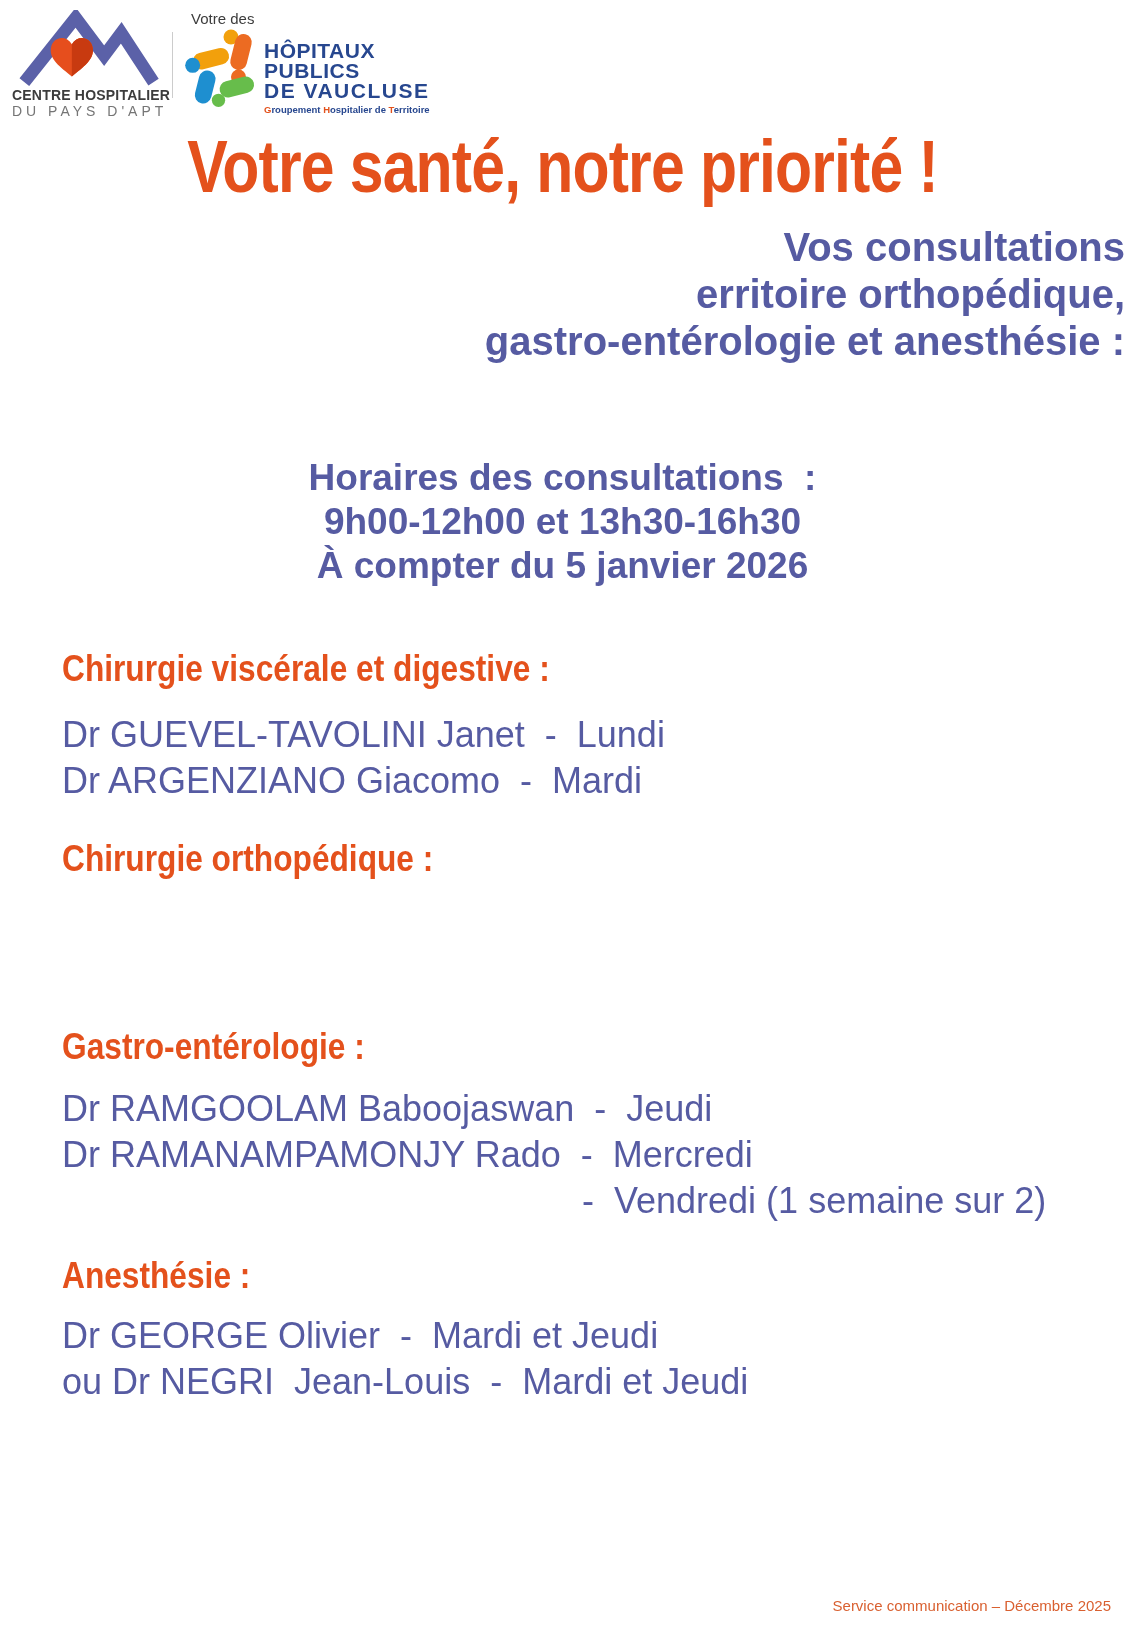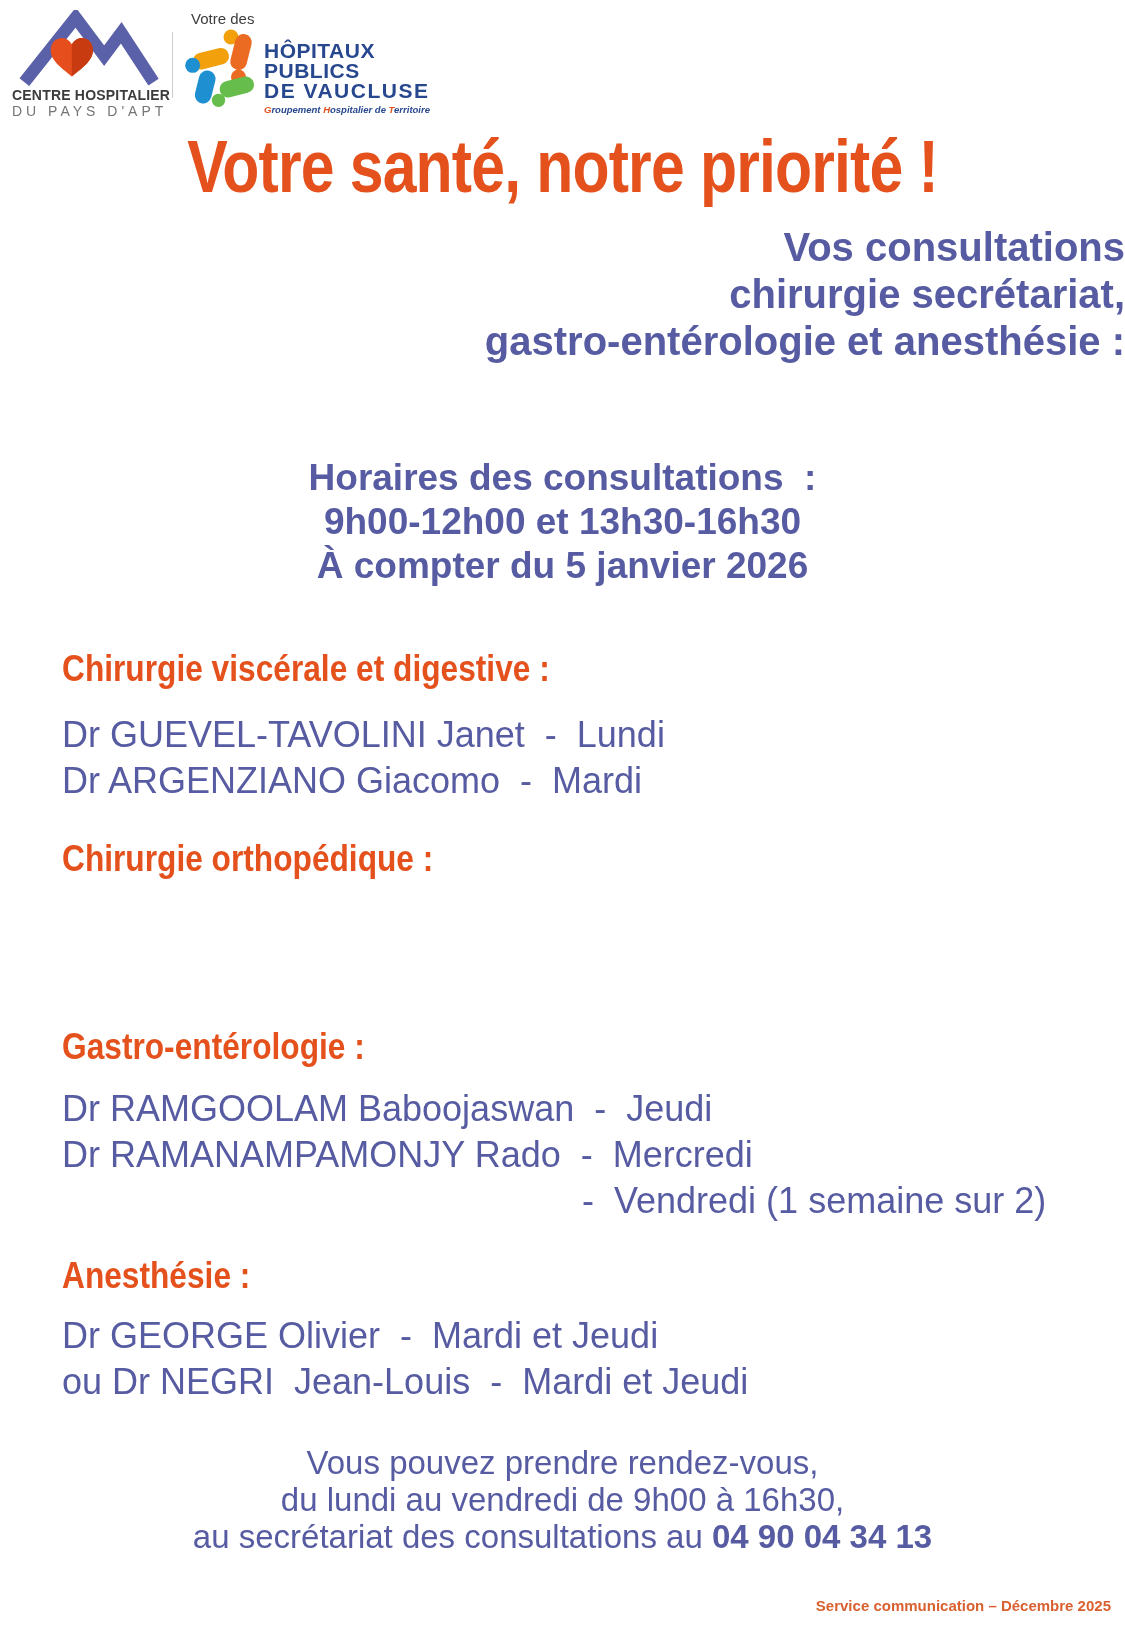--- a/index.html
+++ b/index.html
@@ -15,21 +15,21 @@
   .apt-logo svg { display:block; margin:0 auto; }
   .apt-name1 { font-size:14px; font-weight:bold; color:#3c3c3c; letter-spacing:.2px; white-space:nowrap; margin-top:1px; }
   .apt-name2 { font-size:14px; color:#757575; letter-spacing:4px; white-space:nowrap; }
   .logo-divider { width:1px; height:66px; background:#cccccc; margin:22px 8px 0 8px; }
   .hpv-logo { padding-top:0; }
   .membre { font-size:15px; color:#3c3c3c; margin:0 0 0 10px; }
   .hpv-row { display:flex; align-items:flex-start; }
   .hpv-text { margin-left:3px; margin-top:14px; color:#27478F; }
   .hpv-line { font-weight:bold; font-size:21px; line-height:20px; letter-spacing:.5px; white-space:nowrap; }
   .hpv-line.l3 { letter-spacing:1.5px; }
-  .hpv-tag { font-size:9.5px; font-weight:bold; color:#27478F; margin-top:3px; white-space:nowrap;font-style:italic; }
+  .hpv-tag { font-size:9.5px; font-weight:bold; color:#27478F; margin-top:3px; white-space:nowrap; }
   .cap-orange { color:#E2511B; }
 
   
   .title {
     position:absolute; top:124px; left:0; width:100%; text-align:center;
     color:#E4511C; font-weight:bold; font-size:74px; letter-spacing:-1px;
     transform:scaleX(.82);
   }
   .intro {
     position:absolute; top:224px; left:0; width:100%; text-align:right;
@@ -53,21 +53,21 @@
   .h-s4 { top:1255px; } .b-s4 { top:1313px; }
   .indent { padding-left:520px; }
 
   .rdv {
     position:absolute; top:1444px; left:0; width:100%; text-align:center;
     color:#565BA2; font-size:33px; line-height:37px;
   }
   .rdv b { font-weight:bold; }
   .footnote {
     position:absolute; top:1597px; right:14px;
-    color:#D96030; font-size:15px;font-weight:bold;
+    color:#D96030; font-size:15px;
   }
 </style>
 </head>
 <body>
 
 <div class="page">
 
   <div class="logos">
 
     <div class="apt-logo">
@@ -110,21 +110,21 @@
           <div class="hpv-tag"><span class="cap-orange">G</span><span>roupement </span><span class="cap-orange">H</span><span>ospitalier de </span><span class="cap-orange">T</span><span>erritoire</span></div>
         </div>
       </div>
     </div>
   </div>
 
   <div class="title pre">Votre santé, notre priorité !</div>
 
   <div class="intro">
     <div class="pre">Vos consultations</div>
-    <div class="pre">chirurgie secrétariat,</div>
+    <div class="pre">erritoire orthopédique,</div>
     <div class="pre">gastro-entérologie et anesthésie :</div>
   </div>
 
   <div class="horaires">
     <div class="pre">Horaires des consultations  :</div>
     <div class="pre">9h00-12h00 et 13h30-16h30</div>
     <div class="pre">À compter du 5 janvier 2026</div>
   </div>
 
   <div class="section-heading h-s1 pre">Chirurgie viscérale et digestive :</div>
@@ -141,21 +141,16 @@
     <div class="pre">Dr RAMANAMPAMONJY Rado  -  Mercredi</div>
     <div class="pre indent">-  Vendredi (1 semaine sur 2)</div>
   </div>
 
   <div class="section-heading h-s4 pre">Anesthésie :</div>
   <div class="section-lines b-s4">
     <div class="pre">Dr GEORGE Olivier  -  Mardi et Jeudi</div>
     <div class="pre">ou Dr NEGRI  Jean-Louis  -  Mardi et Jeudi</div>
   </div>
 
-  <div class="rdv">
-    <div class="pre">Vous pouvez prendre rendez-vous,</div>
-    <div class="pre">du lundi au vendredi de 9h00 à 16h30,</div>
-    <div class="pre"><span>au secrétariat des consultations au </span><b>04 90 04 34 13</b></div>
-  </div>
 
   <div class="footnote pre">Service communication – Décembre 2025</div>
 
 </div>
 
 </body></html>

